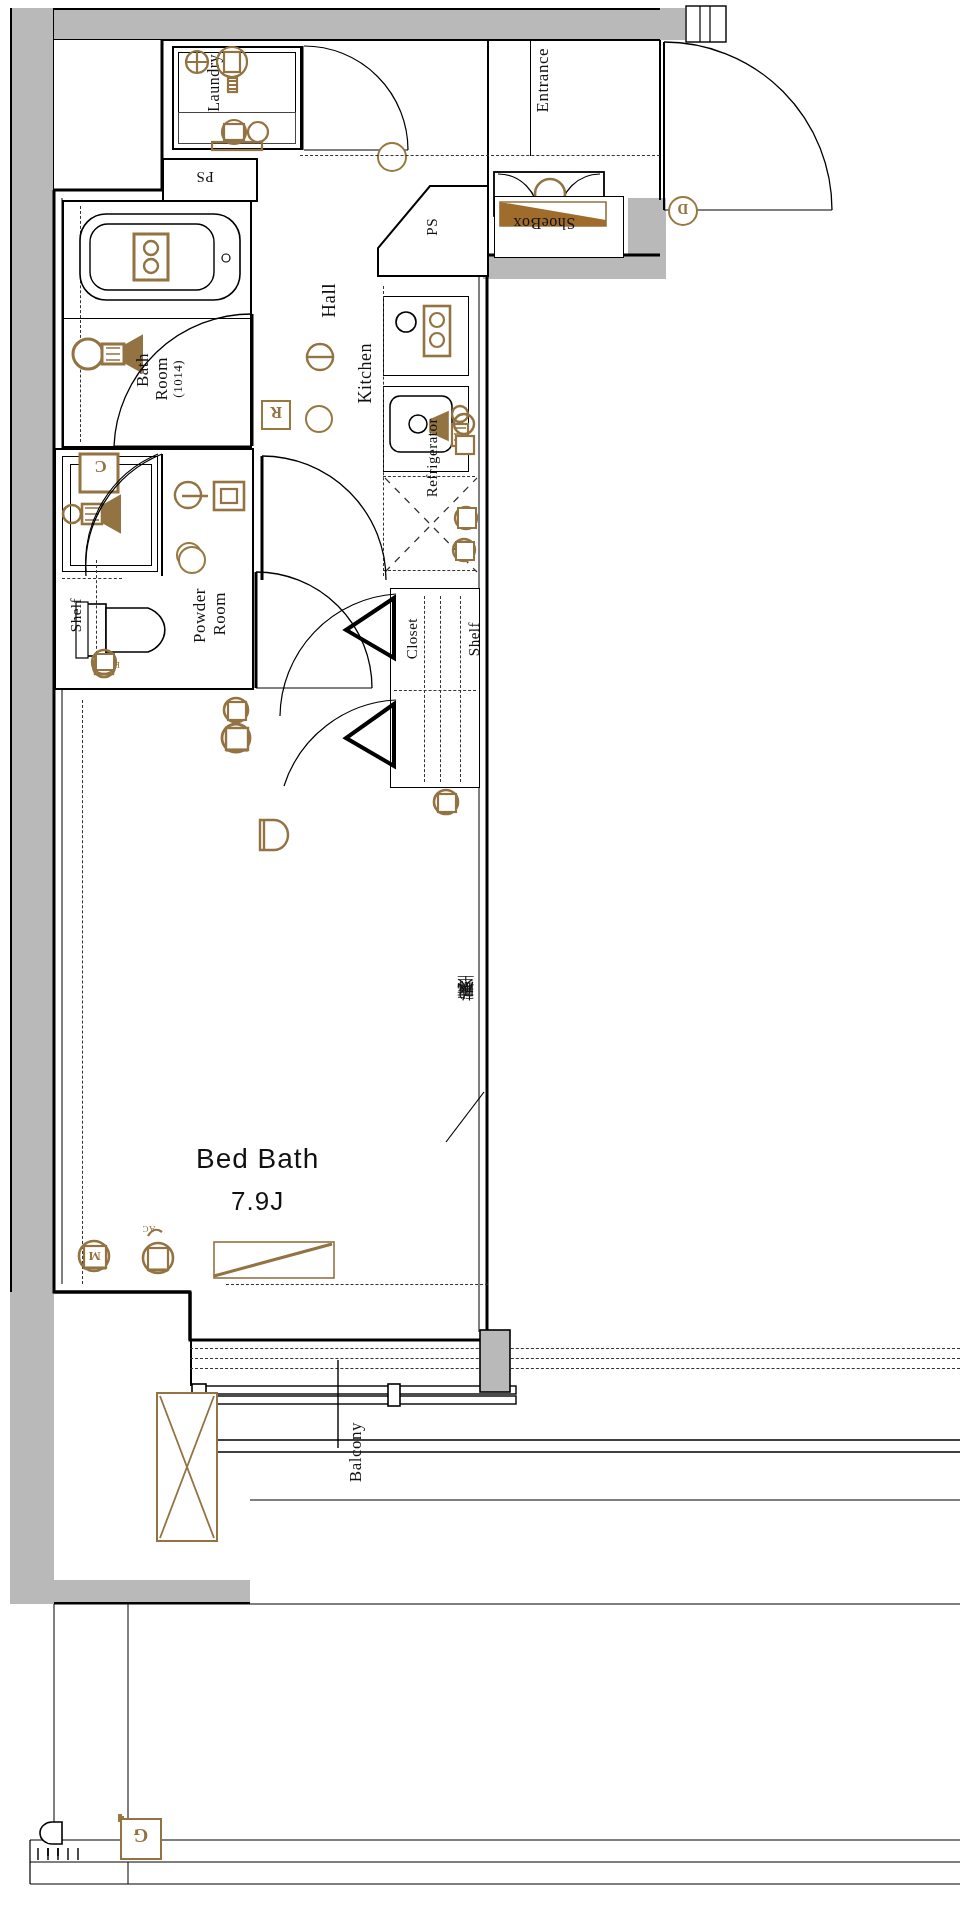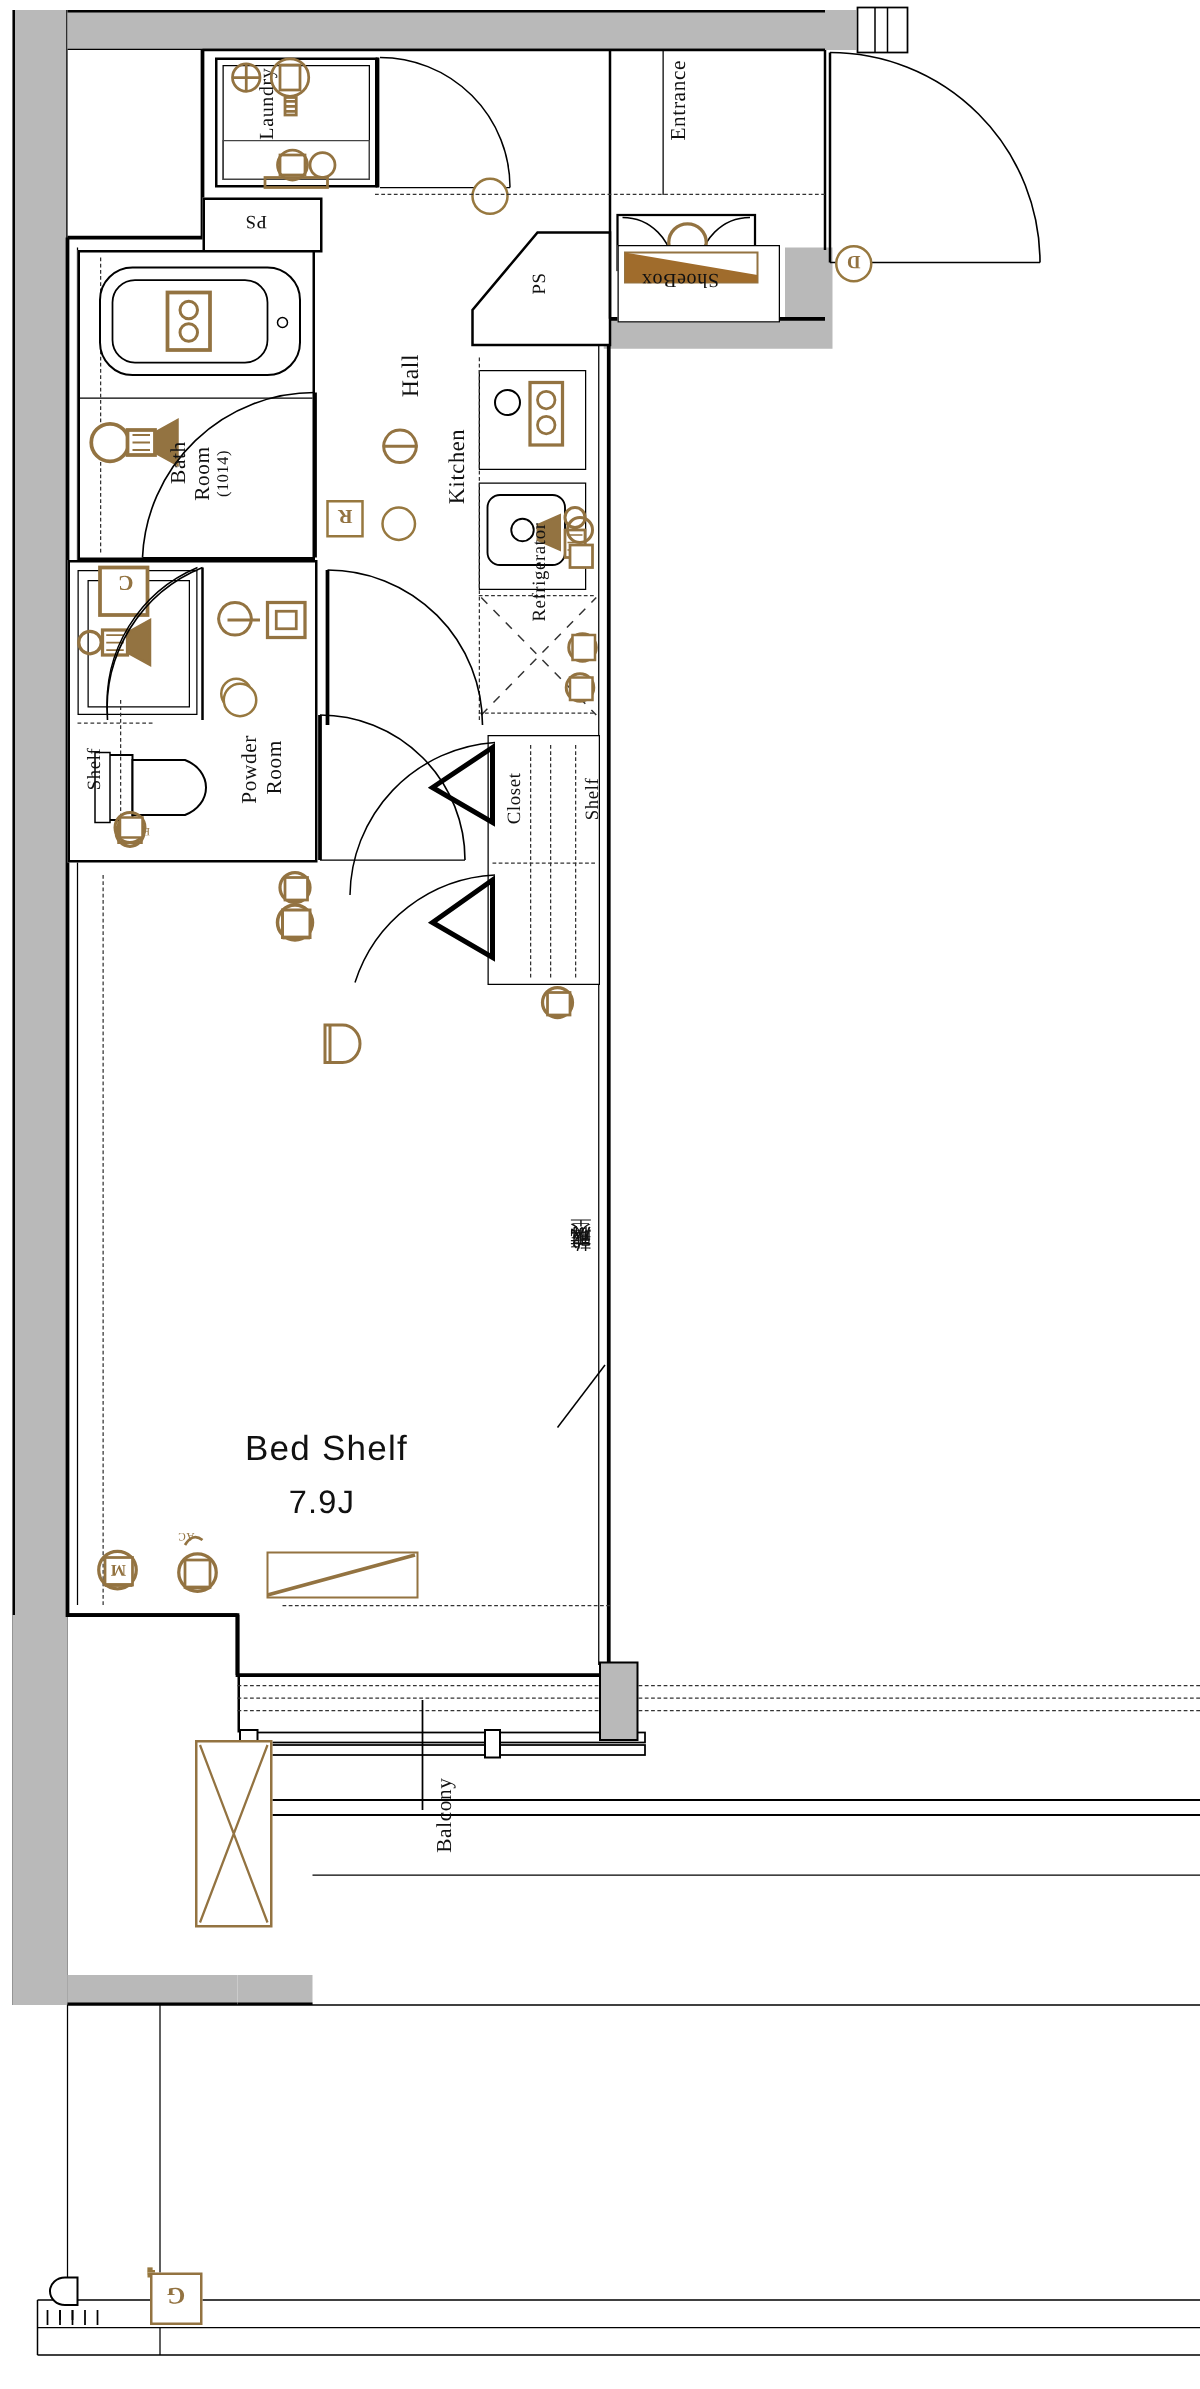--- a/index.html
+++ b/index.html
@@ -302,21 +302,21 @@
   <svg class="abs" style="left:270px;top:590px;width:130px;height:200px;">
     <path d="M126,4 A124,124 0 0,0 10,126" stroke="#000" stroke-width="1.2" fill="none"></path>
     <path d="M126,110 A124,124 0 0,0 14,196" stroke="#000" stroke-width="1.2" fill="none"></path>
   </svg>
 
   <svg class="abs" style="left:428px;top:786px;width:40px;height:36px;">
     <circle cx="18" cy="16" r="12" fill="none" stroke="#937341" stroke-width="2.6"></circle>
     <rect x="10" y="8" width="18" height="18" fill="#fff" stroke="#937341" stroke-width="2.2"></rect>
   </svg>
 
-  <span class="lbl sans" style="left:196px;top:1143px;font-size:28px;letter-spacing:1px;">Bed Shelf</span>
+  <span class="lbl sans" style="left:196px;top:1143px;font-size:28px;letter-spacing:1px;">Bed Bath</span>
   <span class="lbl sans" style="left:231px;top:1186px;font-size:26px;letter-spacing:1px;">7.9J</span>
 
   <div class="dashcol" style="left:82px;top:700px;height:584px;"></div>
 
   <div class="sym circ" style="left:178px;top:546px;width:28px;height:28px;"></div>
   <svg class="abs" style="left:216px;top:694px;width:44px;height:70px;">
     <circle cx="20" cy="16" r="12" fill="none" stroke="#937341" stroke-width="2.6"></circle>
     <rect x="12" y="8" width="18" height="18" fill="#fff" stroke="#937341" stroke-width="2.2"></rect>
     <circle cx="20" cy="44" r="14" fill="none" stroke="#937341" stroke-width="2.8"></circle>
     <rect x="10" y="34" width="22" height="22" fill="#fff" stroke="#937341" stroke-width="2.4"></rect>

